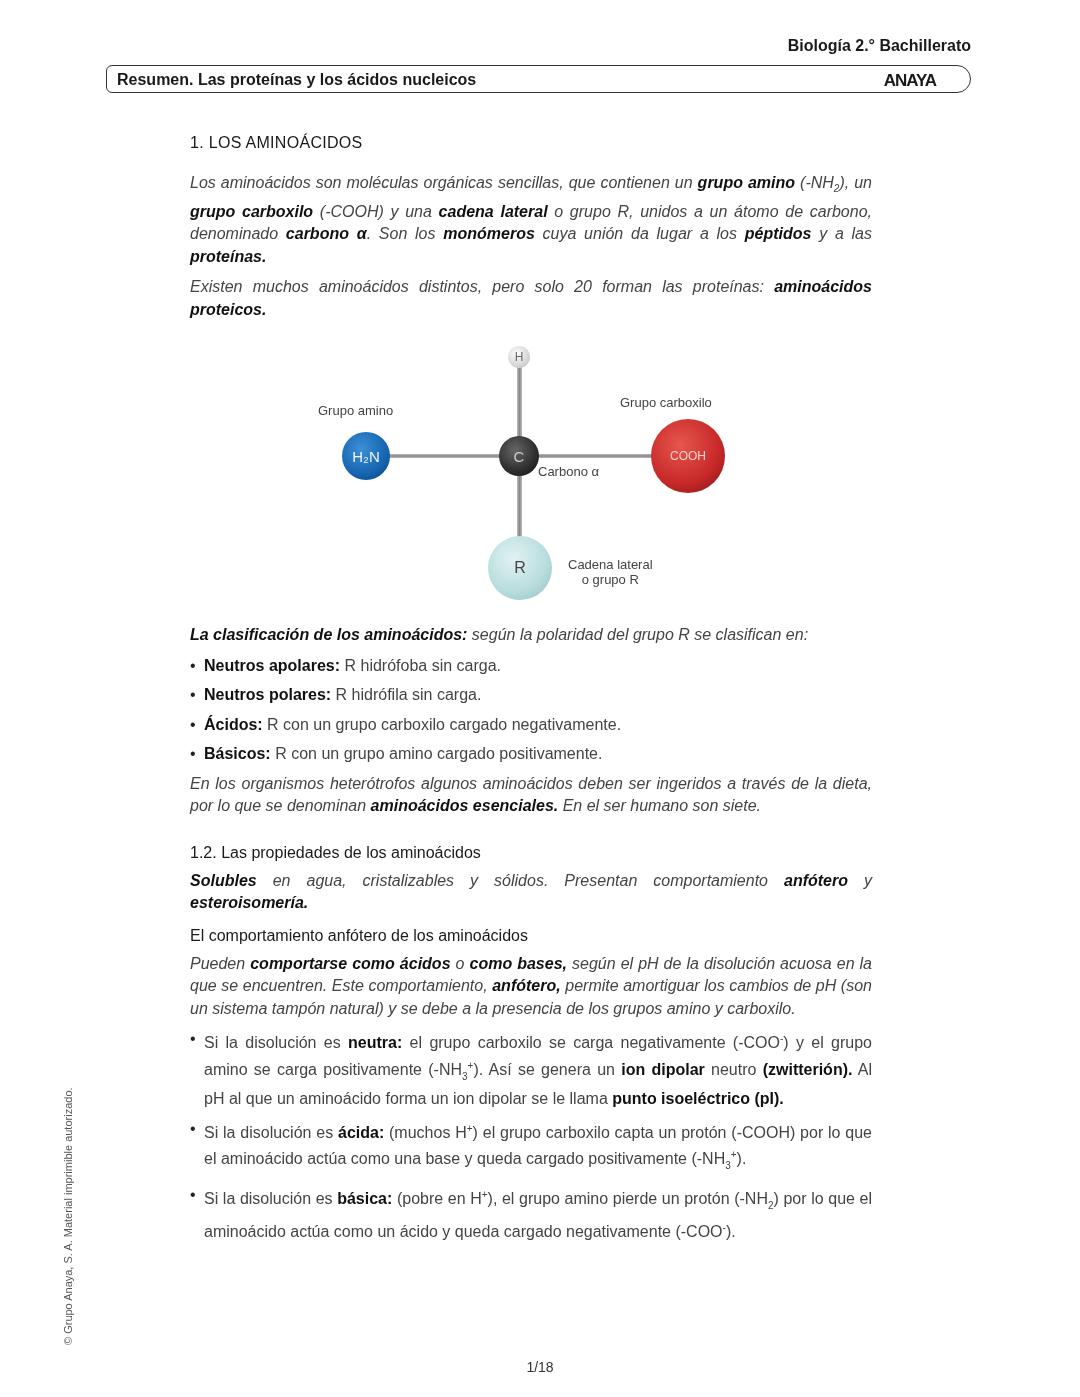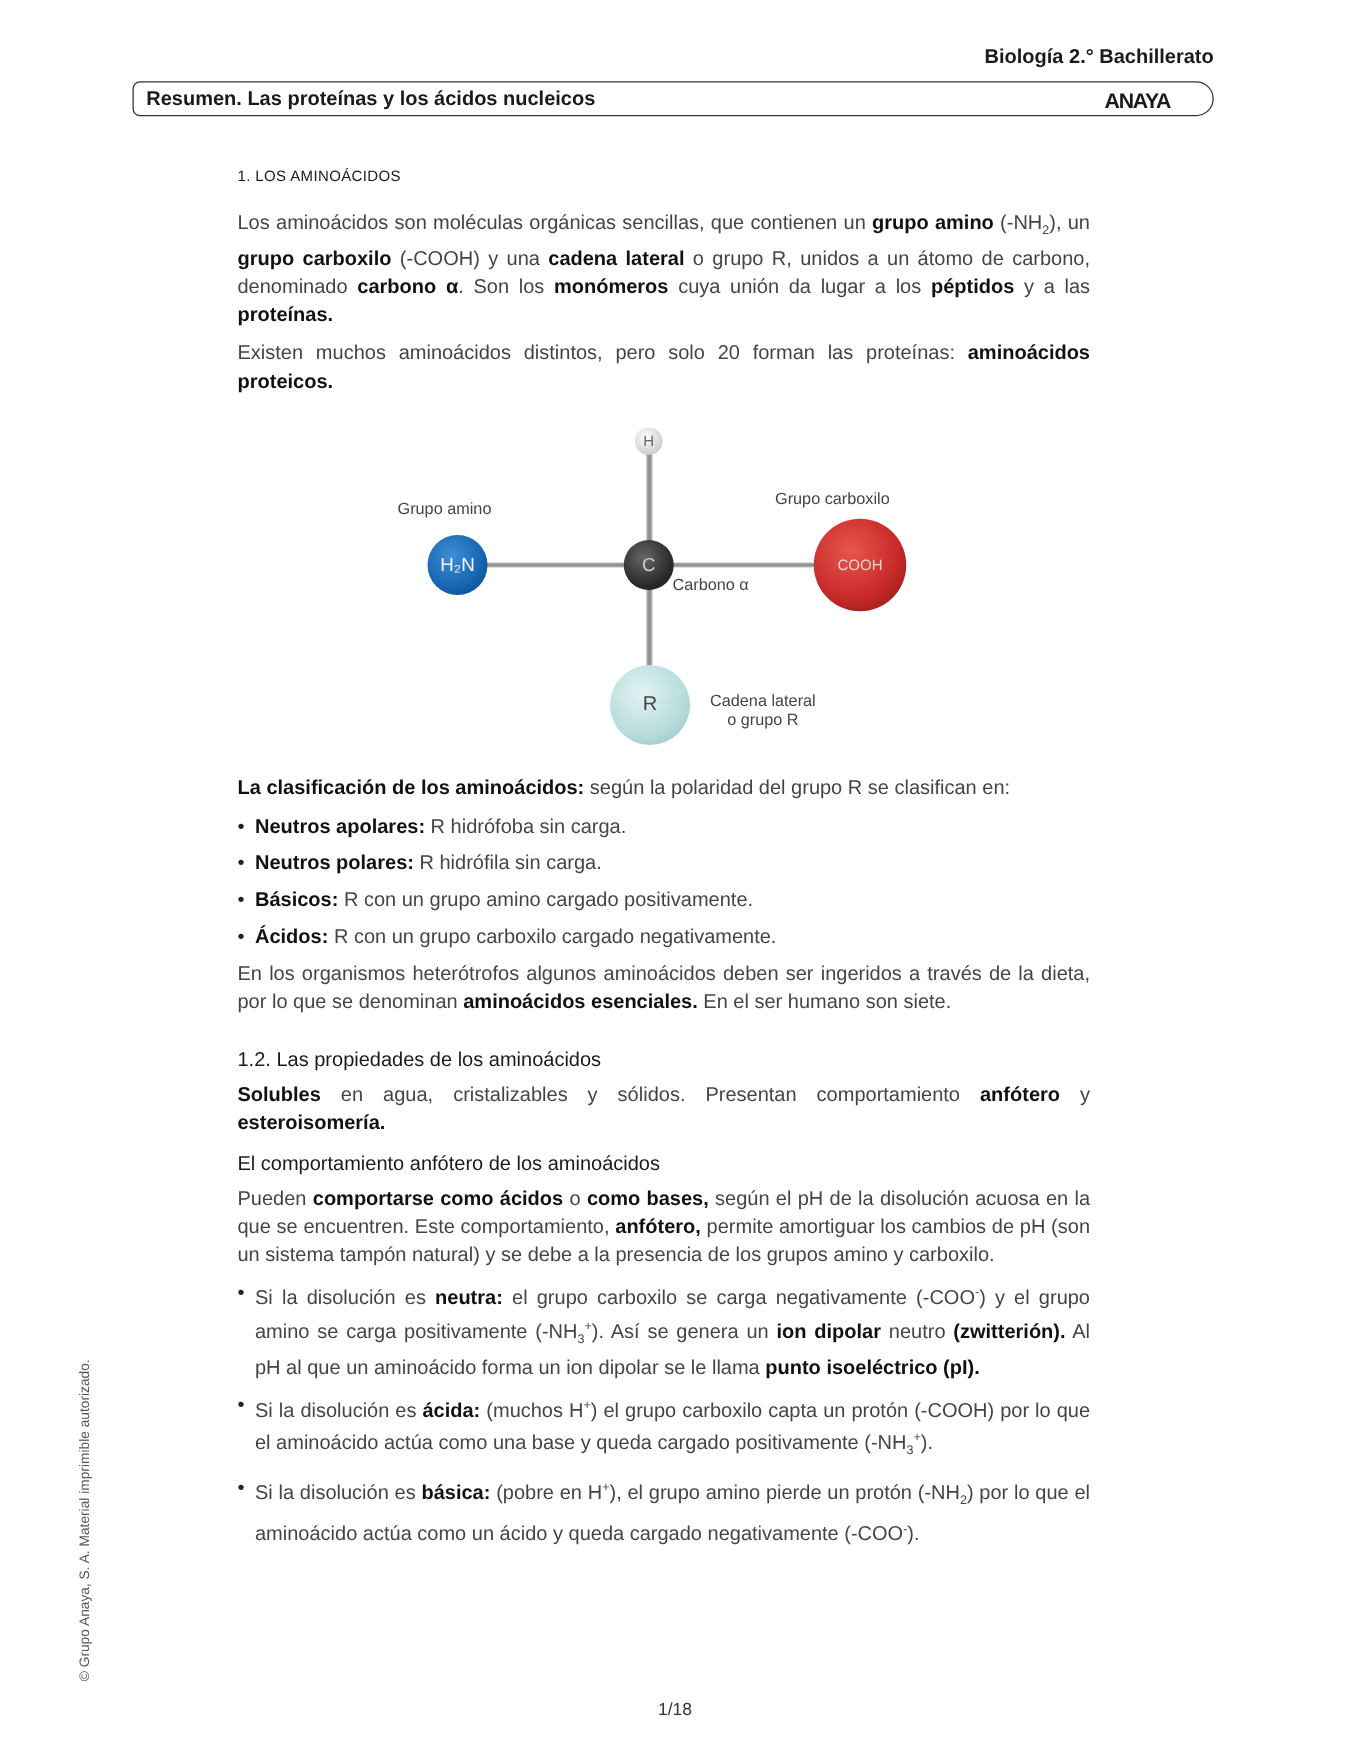--- a/index.html
+++ b/index.html
@@ -4,24 +4,24 @@
 <style>
   html, body { margin: 0; padding: 0; background: #ffffff; }
   body { width: 1080px; height: 1397px; position: relative; overflow: hidden;
          font-family: "Liberation Sans", "DejaVu Sans", sans-serif; color: #1a1a1a; }
   .subject { position: absolute; right: 109px; top: 37px; font-size: 16px; font-weight: bold; color: #1a1a1a; }
   .header-bar { position: absolute; left: 106px; top: 65px; width: 865px; height: 28px;
                 border: 1.6px solid #333; border-radius: 6px 14px 14px 6px; box-sizing: border-box; }
   .header-bar .title { position: absolute; left: 10px; top: 5px; font-size: 16px; font-weight: bold; }
   .header-bar .brand { position: absolute; right: 34px; top: 5px; font-size: 17px; font-weight: bold; letter-spacing: -1px; }
   .content { position: absolute; left: 190px; top: 134px; width: 682px; }
-  .h1 { font-size: 12px; font-weight: normal; margin: 0 0 20px 0; letter-spacing: 0.3px; }
+  .h1 { font-size: 16px; font-weight: normal; margin: 0 0 20px 0; letter-spacing: 0.3px; }
   .h2 { font-size: 16px; font-weight: normal; margin: 0 0 8px 0; }
   .h3 { font-size: 16px; margin: 0 0 8px 0; }
-  p { margin: 0 0 8px 0; font-size: 16px; line-height: 22.5px; text-align: justify; color: #444; }
+  p { margin: 0 0 8px 0; font-size: 16px; line-height: 22.5px; text-align: justify; color: #444; font-style: italic; }
   p b, li b { color: #111; }
   ul { list-style: none; margin: 0; padding: 0; }
   li { font-size: 16px; line-height: 22.5px; margin: 0 0 7px 0; padding-left: 14px; position: relative; color: #444; text-align: justify; }
   li::before { content: "•"; position: absolute; left: 0; top: 0; color: #222; }
   .diagram { position: relative; width: 682px; height: 275px; margin: 4px 0 20px 0; }
   .bond { position: absolute; background: linear-gradient(#bbb, #888, #bbb); }
   .bond.v { background: linear-gradient(90deg, #bbb, #888, #bbb); }
   .atom { position: absolute; border-radius: 50%; display: flex; align-items: center; justify-content: center;
           color: #f4f4f4; font-size: 15px; }
   .label { position: absolute; font-size: 13px; color: #444; text-align: center; }
@@ -63,22 +63,22 @@
     <div class="label" style="left:378px;top:228px;">
       <div>Cadena lateral</div>
       <div>o grupo R</div>
     </div>
   </div>
 
   <p><b>La clasificación de los aminoácidos:</b> según la polaridad del grupo R se clasifican en:</p>
   <ul>
     <li><b>Neutros apolares:</b> R hidrófoba sin carga.</li>
     <li><b>Neutros polares:</b> R hidrófila sin carga.</li>
+    <li><b>Ácidos:</b> R con un grupo carboxilo cargado negativamente.</li>
     <li><b>Básicos:</b> R con un grupo amino cargado positivamente.</li>
-    <li><b>Ácidos:</b> R con un grupo carboxilo cargado negativamente.</li>
   </ul>
   <p>En los organismos heterótrofos algunos aminoácidos deben ser ingeridos a través de la dieta, por lo que se denominan <b>aminoácidos esenciales.</b> En el ser humano son siete.</p>
 
   <div class="spacer"></div>
   <div class="h2">1.2. Las propiedades de los aminoácidos</div>
   <p><b>Solubles</b> en agua, cristalizables y sólidos. Presentan comportamiento <b>anfótero</b> y <b>esteroisomería.</b></p>
   <div class="h3" style="margin-top:12px;">El comportamiento anfótero de los aminoácidos</div>
   <p>Pueden <b>comportarse como ácidos</b> o <b>como bases,</b> según el pH de la disolución acuosa en la que se encuentren. Este comportamiento, <b>anfótero,</b> permite amortiguar los cambios de pH (son un sistema tampón natural) y se debe a la presencia de los grupos amino y carboxilo.</p>
   <ul>
     <li>Si la disolución es <b>neutra:</b> el grupo carboxilo se carga negativamente (-COO<sup style="font-size: 10px;">-</sup>) y el grupo amino se carga positivamente (-NH<sub style="font-size: 10px;">3</sub><sup style="font-size: 10px;">+</sup>). Así se genera un <b>ion dipolar</b> neutro <b>(zwitterión).</b> Al pH al que un aminoácido forma un ion dipolar se le llama <b>punto isoeléctrico (pI).</b></li>

